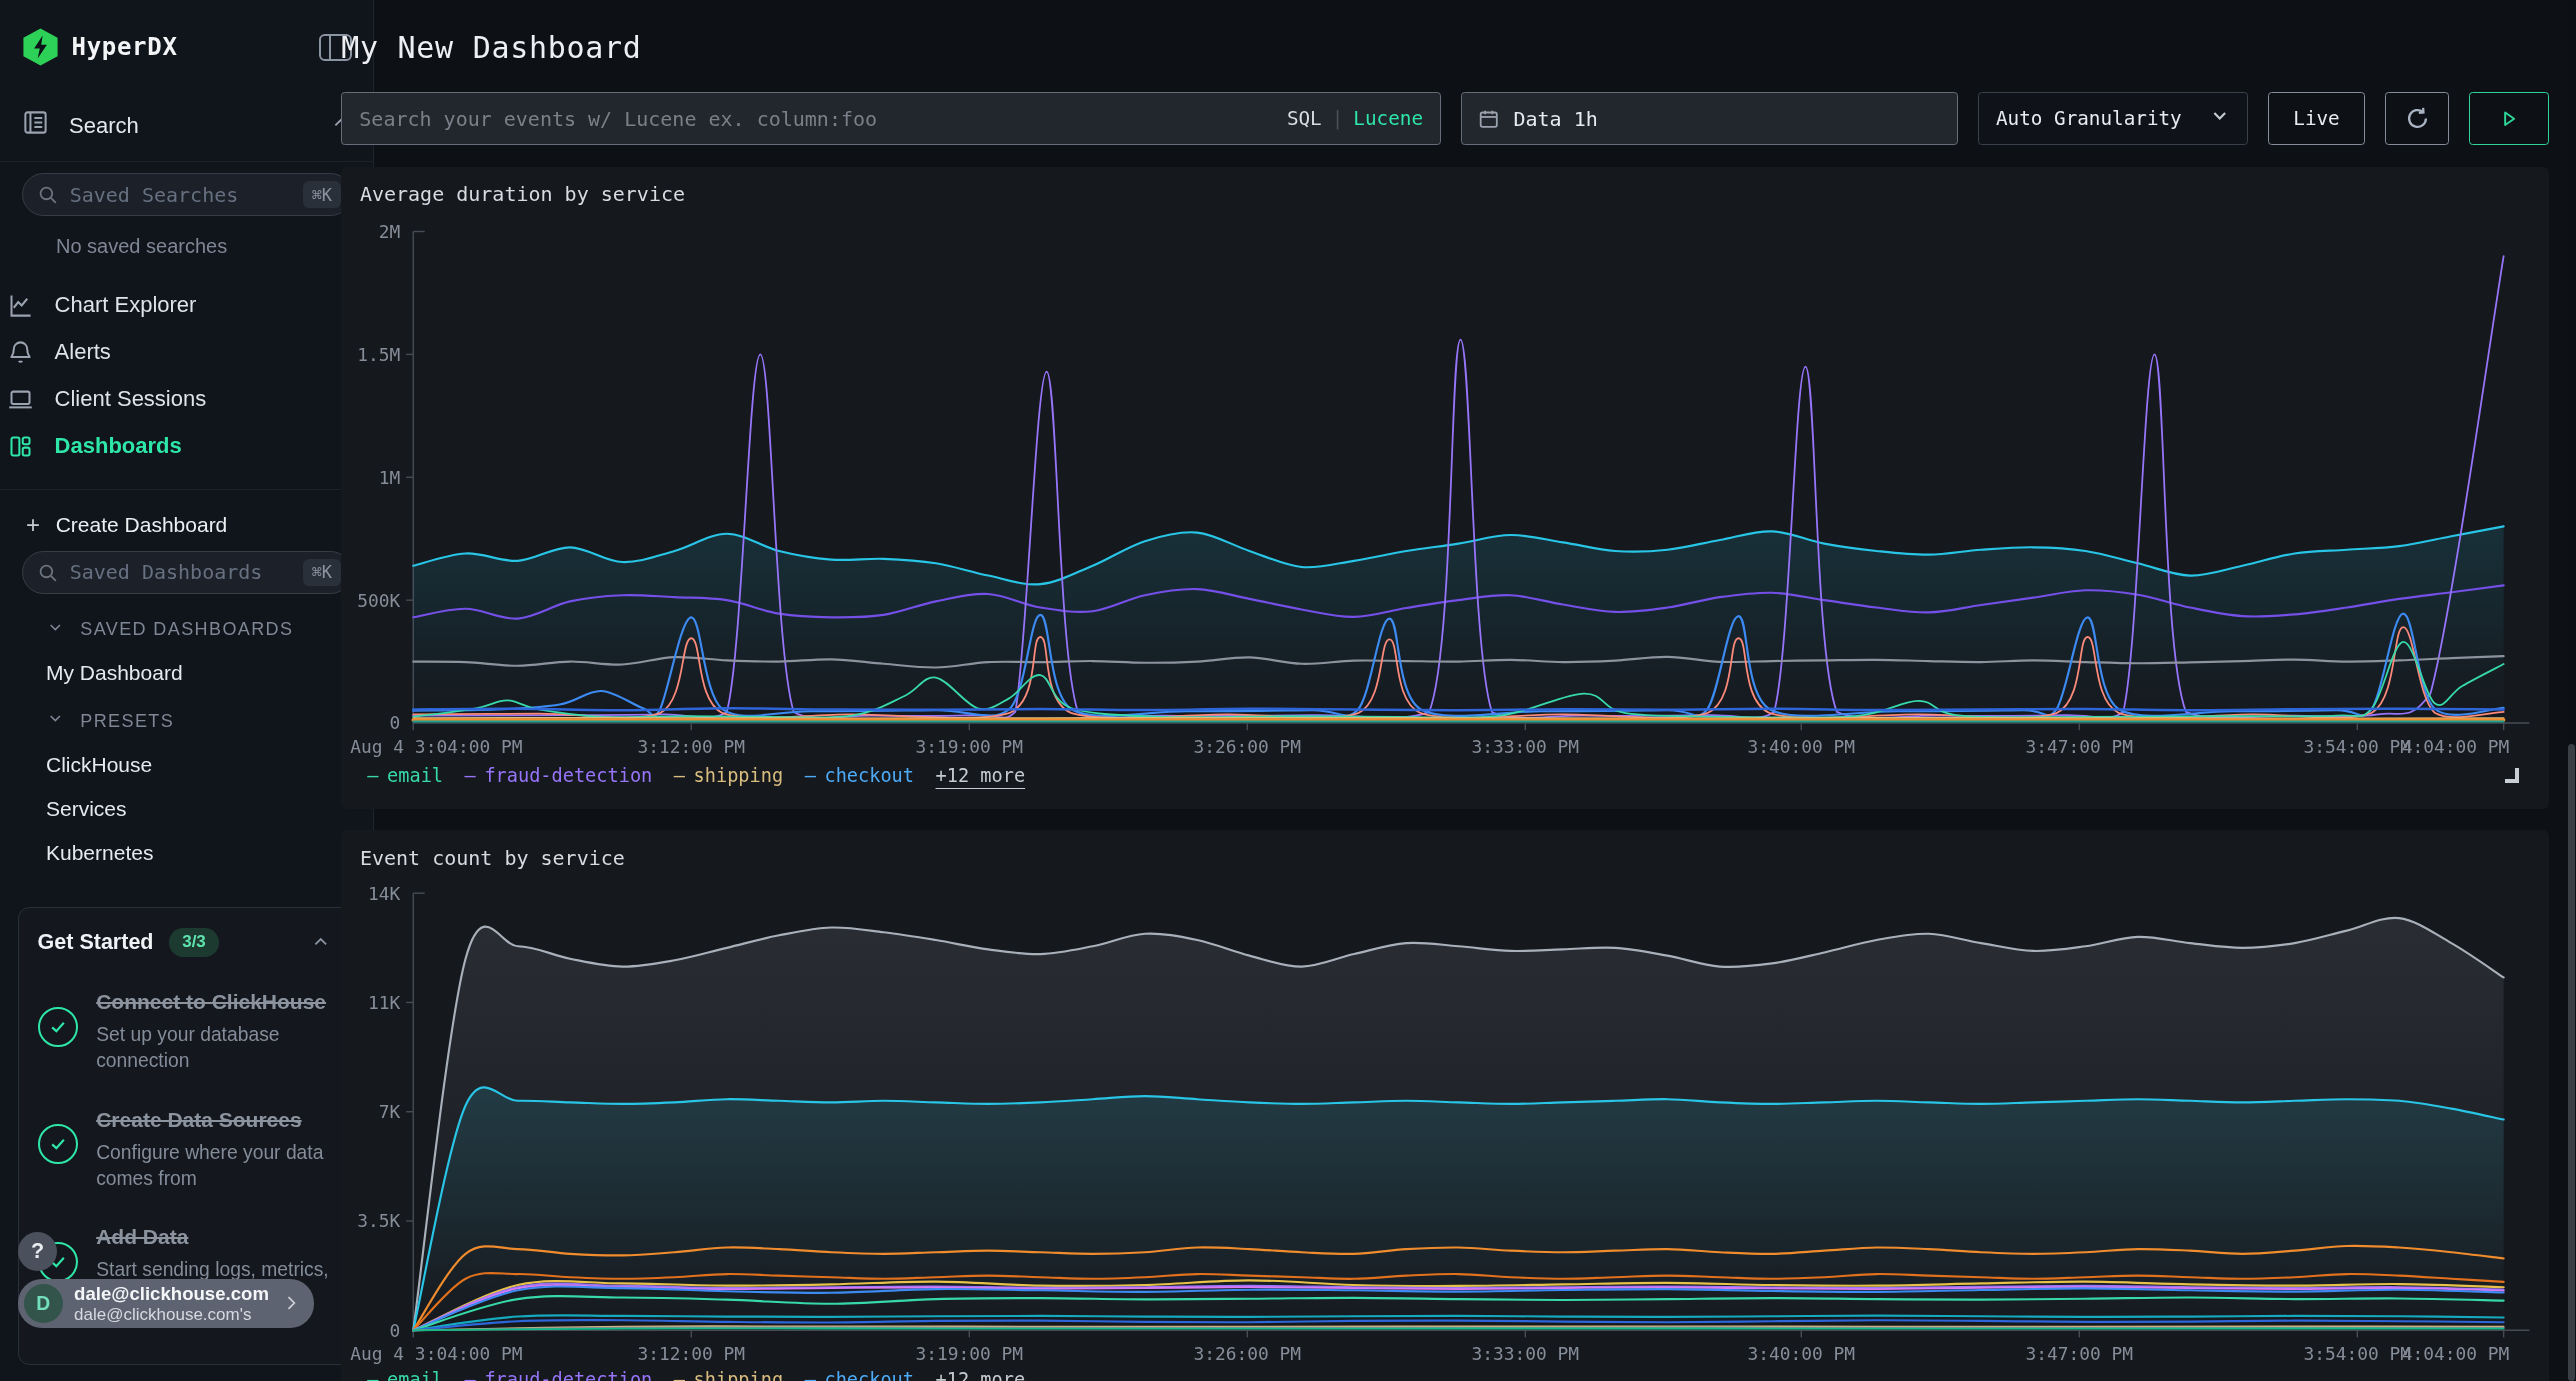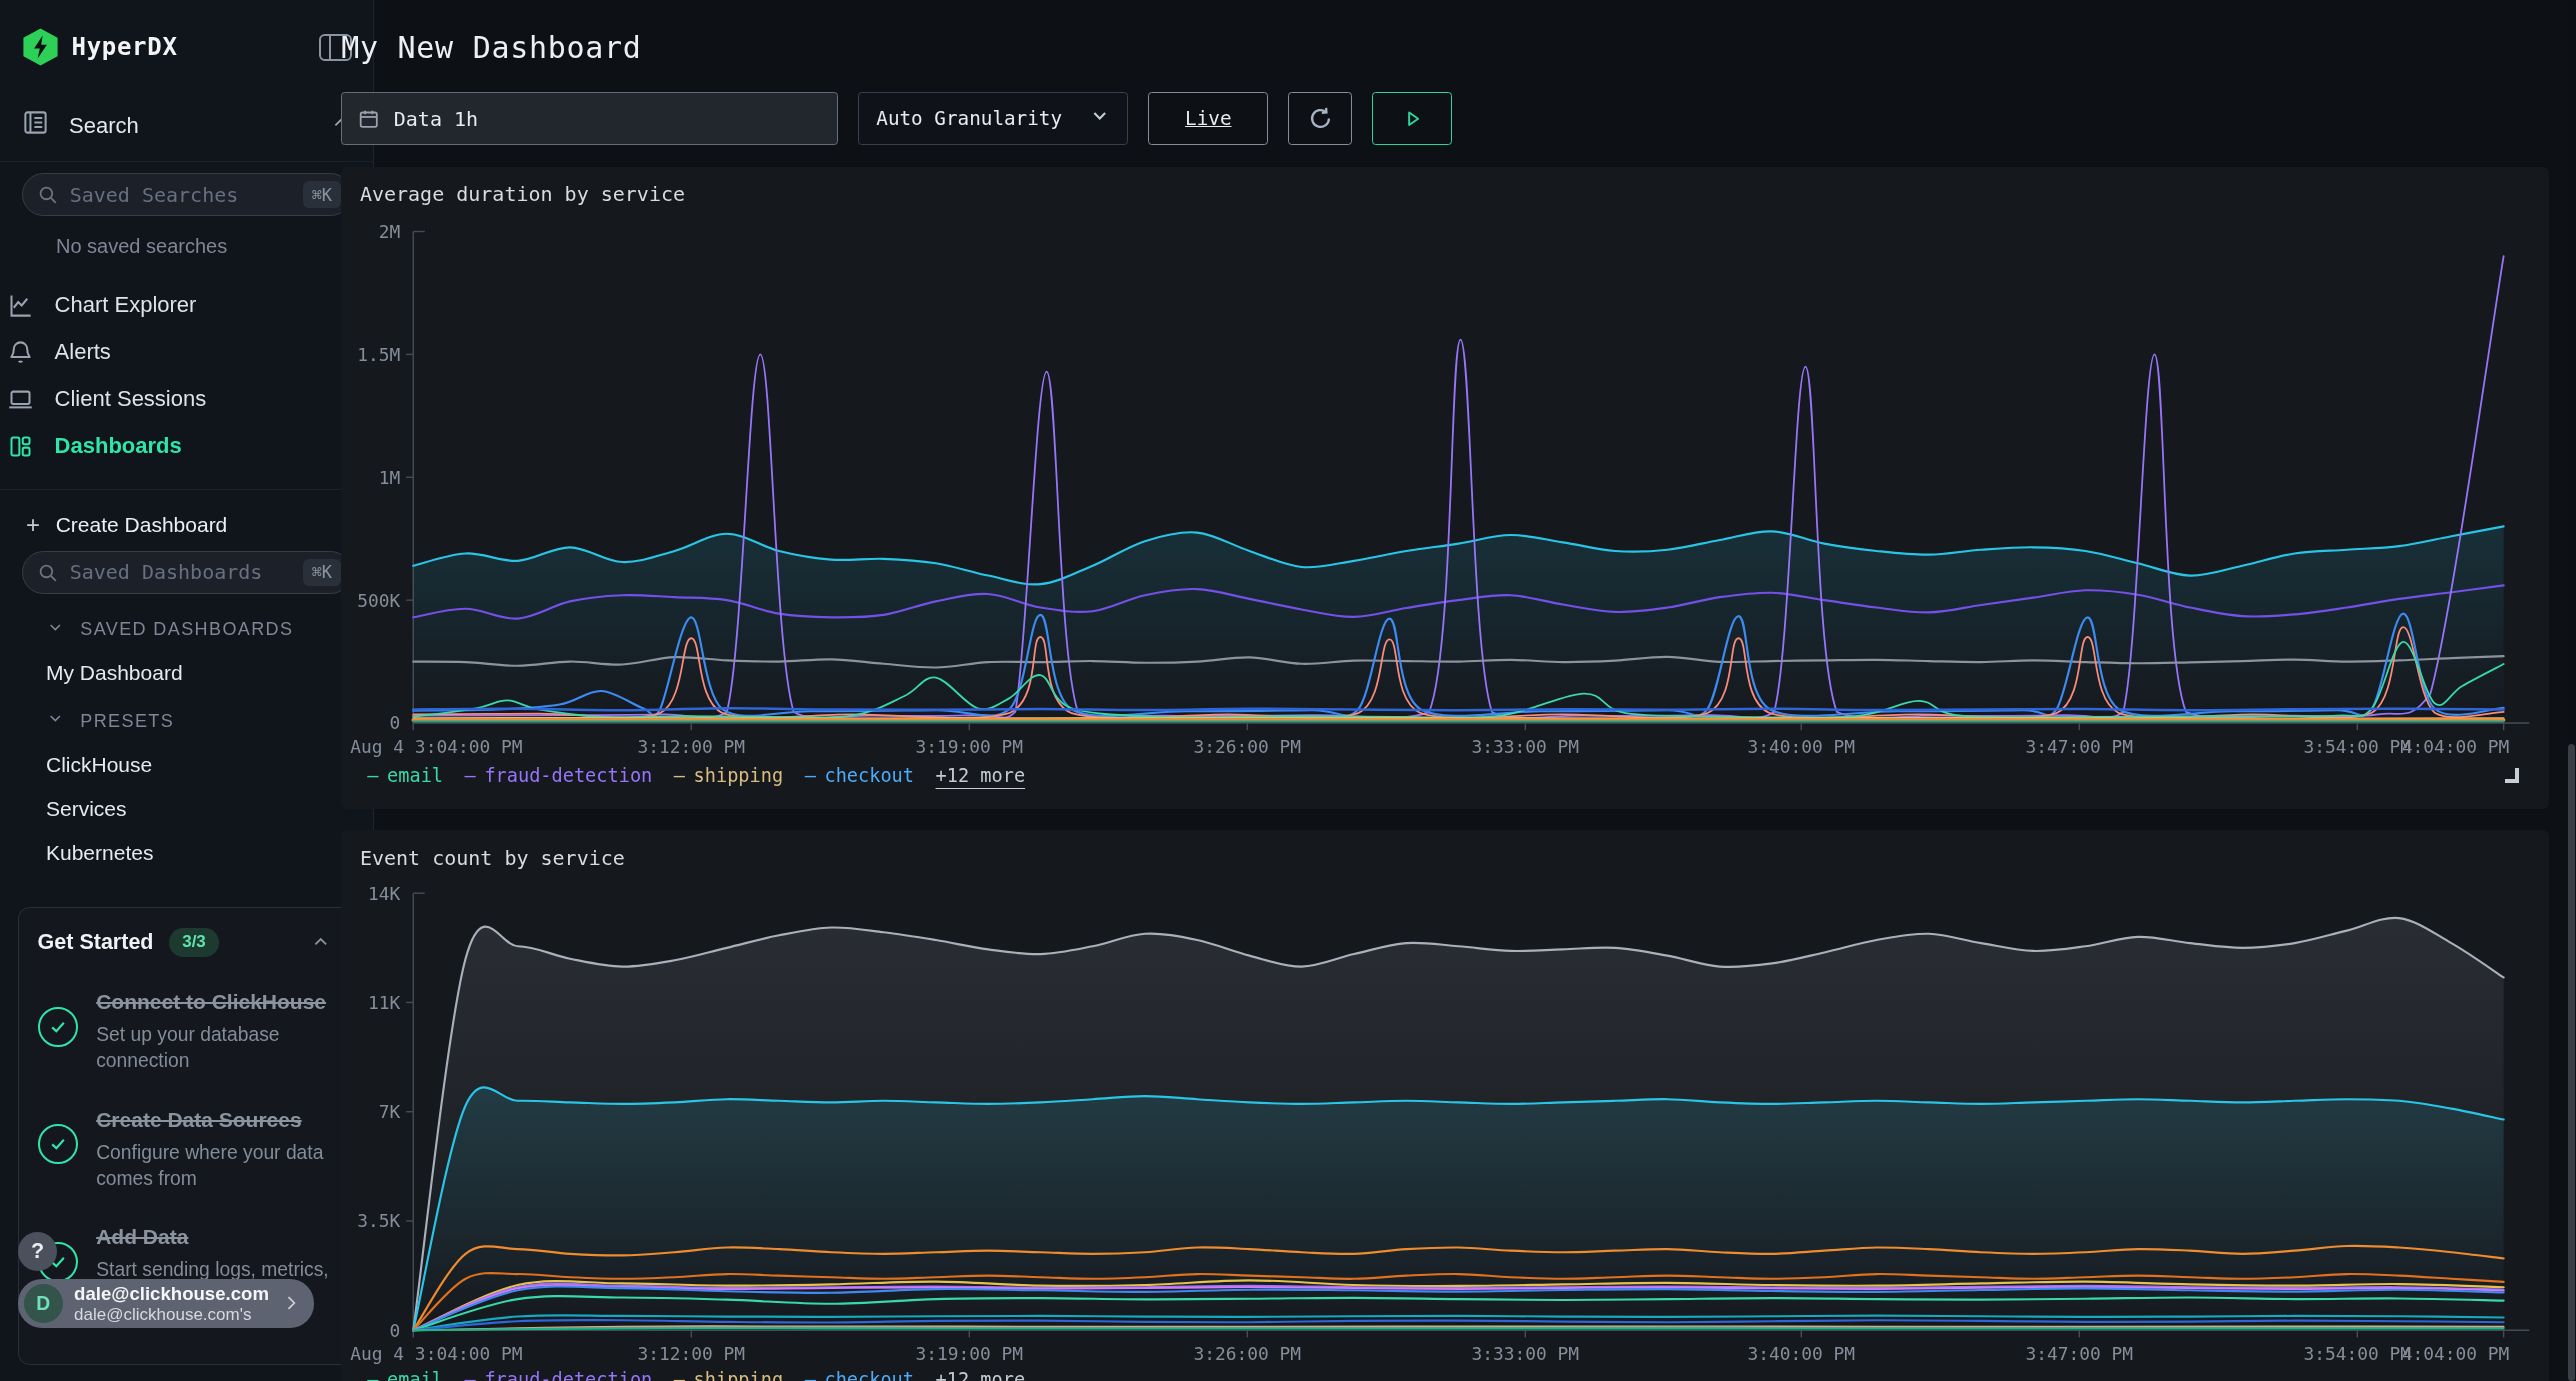--- a/index.html
+++ b/index.html
@@ -58,21 +58,21 @@
   .page-title { font-family:"DejaVu Sans Mono",monospace; font-size:30px; color:#edeff2; padding:30px 0 0 19.3px; letter-spacing:0.7px; }
   .controls { display:flex; gap:20px; margin:27px 20px 0 19.3px; height:53px; }
   .search-box { flex:1; display:flex; align-items:center; background:#22262d; border:1.4px solid #676d78; border-radius:3.6px; padding:0 17px; }
   .search-ph { flex:1; font-family:"DejaVu Sans Mono",monospace; font-size:20px; color:#798089; }
   .lang { font-family:"DejaVu Sans Mono",monospace; font-size:19.3px; }
   .lang .sql { color:#d9dce2; } .lang .bar { color:#4a5059; margin:0 10px; } .lang .lucene { color:#2ee6a8; }
   .time-box { width:497px; display:flex; align-items:center; background:#22262d; border:1.4px solid #676d78; border-radius:3.6px; padding:0 15.7px; font-family:"DejaVu Sans Mono",monospace; font-size:20px; color:#e8ebef; }
   .time-box .cal { margin-right:14.3px; color:#9aa2ae; display:flex; }
   .gran-box { width:270px; display:flex; align-items:center; justify-content:space-between; background:#0f1218; border:1.4px solid #3a4049; border-radius:3.6px; padding:0 17px; font-family:"DejaVu Sans Mono",monospace; font-size:19.3px; color:#e8ebef; }
   .btn { display:flex; align-items:center; justify-content:center; background:transparent; border:1.4px solid #878d98; border-radius:3.6px; font-family:"DejaVu Sans Mono",monospace; font-size:19.3px; color:#e8ebef; }
-  .live-btn { width:120px;text-decoration:underline; }
+  .live-btn { width:97px; }
   .refresh-btn { width:64px; color:#a9b4c4; }
   .play-btn { width:80px; border-color:#2fd598; color:#2fd598; }
 
   .panel { position:relative; margin:21.5px 20px 0 19.3px; background:#15181d; border-radius:5.7px; }
   .panel-title { position:absolute; left:18.6px; top:15.7px; font-family:"DejaVu Sans Mono",monospace; font-size:20px; color:#d8dbe0; }
   #panel1 { height:642px; }
   #panel2 { height:630px; }
   .legend { position:absolute; left:26px; display:flex; gap:21.5px; font-family:"DejaVu Sans Mono",monospace; font-size:18.6px; align-items:center; }
   #panel1 .legend { top:598px; }
   #panel2 .legend { top:539px; }
@@ -273,20 +273,26 @@
           <polyline points="9,5 16,12 9,19"></polyline>
         </svg>
     </span>
   </div>
 </div>
 
 <div id="main">
   <div class="page-title">My New Dashboard</div>
 
   <div class="controls">
+    <div class="search-box">
+      <span class="search-ph">Search your events w/ Lucene ex. column:foo</span>
+      <span class="lang">
+        <span class="sql">SQL</span><span class="bar">|</span><span class="lucene">Lucene</span>
+      </span>
+    </div>
     <div class="time-box">
       <span class="cal">
         <svg width="21.5" height="21.5" viewBox="0 0 24 24" fill="none" stroke="currentColor" stroke-width="2">
             <rect x="3" y="5" width="18" height="16" rx="2"></rect>
             <line x1="3" y1="10" x2="21" y2="10"></line>
             <line x1="8" y1="3" x2="8" y2="7"></line>
             <line x1="16" y1="3" x2="16" y2="7"></line>
           </svg>
       </span>
       <span>Data 1h</span>

